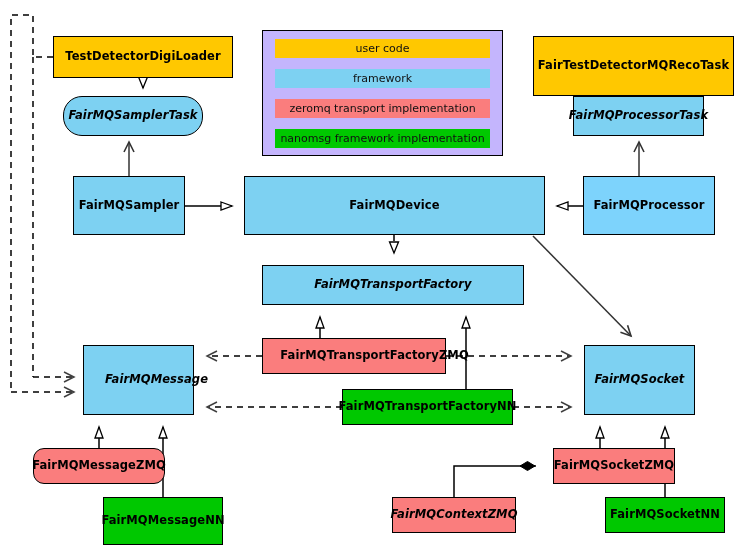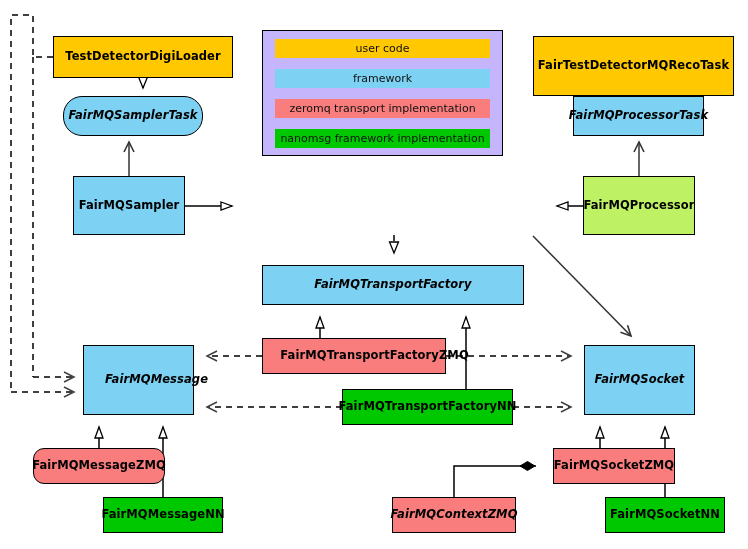--- a/index.html
+++ b/index.html
@@ -121,30 +121,33 @@
   </div>
 
   <div class="node abstract" style="left:63px;top:96px;width:140px;height:40px;background:#7DD1F2;border-radius:19px;">
     <span>FairMQSamplerTask</span>
   </div>
 
   <div class="node" style="left:73px;top:176px;width:112px;height:59px;background:#7DD1F2;">
     <span>FairMQSampler</span>
   </div>
 
+  <div class="node" style="left:244px;top:176px;width:301px;height:59px;background:#7DD1F2;">
+    <span>FairMQDevice</span>
+  </div>
 
   <div class="node" style="left:533px;top:36px;width:201px;height:60px;background:#FFC800;">
     <span>FairTestDetectorMQRecoTask</span>
   </div>
 
   <div class="node abstract" style="left:573px;top:96px;width:131px;height:40px;background:#7DD1F2;">
     <span>FairMQProcessorTask</span>
   </div>
 
-  <div class="node" style="left:583px;top:176px;width:112px;height:59px;background:#bef264;">
+  <div class="node" style="left:583px;top:176px;width:132px;height:59px;background:#7dd3fc;">
     <span>FairMQProcessor</span>
   </div>
 
   <div class="node abstract" style="left:262px;top:265px;width:262px;height:40px;background:#7DD1F2;">
     <span>FairMQTransportFactory</span>
   </div>
 
   <div class="node" style="left:262px;top:338px;width:184px;height:36px;background:#FA7D7D;padding-left:41px;">
     <span>FairMQTransportFactoryZMQ</span>
   </div>
@@ -158,21 +161,21 @@
   </div>
 
   <div class="node abstract" style="left:584px;top:345px;width:111px;height:70px;background:#7DD1F2;text-align:center;">
     <span>FairMQSocket</span>
   </div>
 
   <div class="node" style="left:33px;top:448px;width:132px;height:36px;background:#FA7D7D;border-radius:11px;">
     <span>FairMQMessageZMQ</span>
   </div>
 
-  <div class="node" style="left:103px;top:497px;width:120px;height:36px;background:#00C800;">
+  <div class="node" style="left:103px;top:497px;width:120px;height:48px;background:#00C800;">
     <span>FairMQMessageNN</span>
   </div>
 
   <div class="node" style="left:553px;top:448px;width:122px;height:36px;background:#FA7D7D;">
     <span>FairMQSocketZMQ</span>
   </div>
 
   <div class="node" style="left:392px;top:497px;width:124px;height:36px;background:#FA7D7D;font-style:italic;">
     <span>FairMQContextZMQ</span>
   </div>

